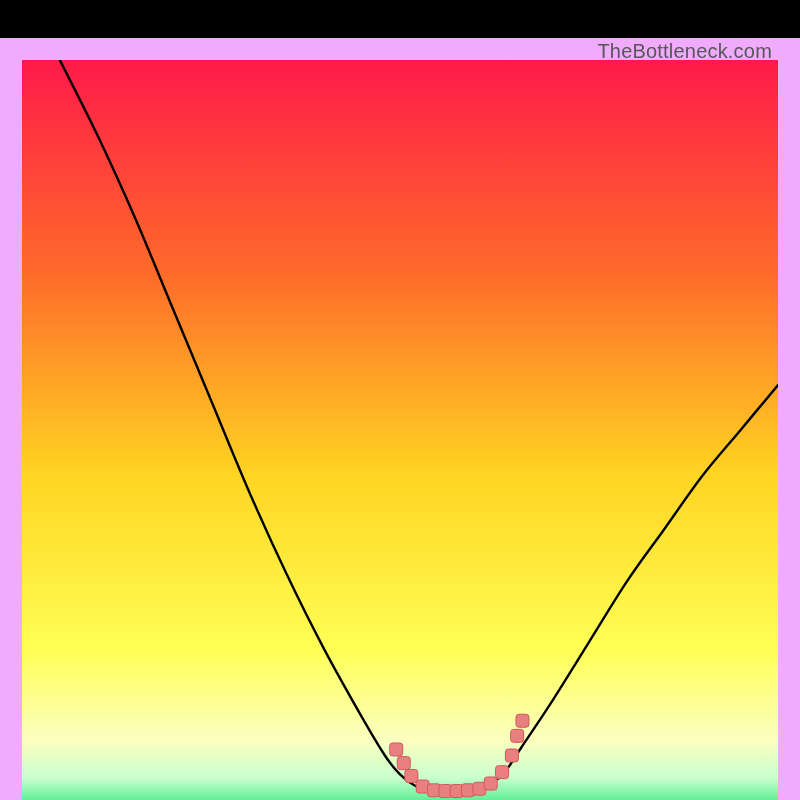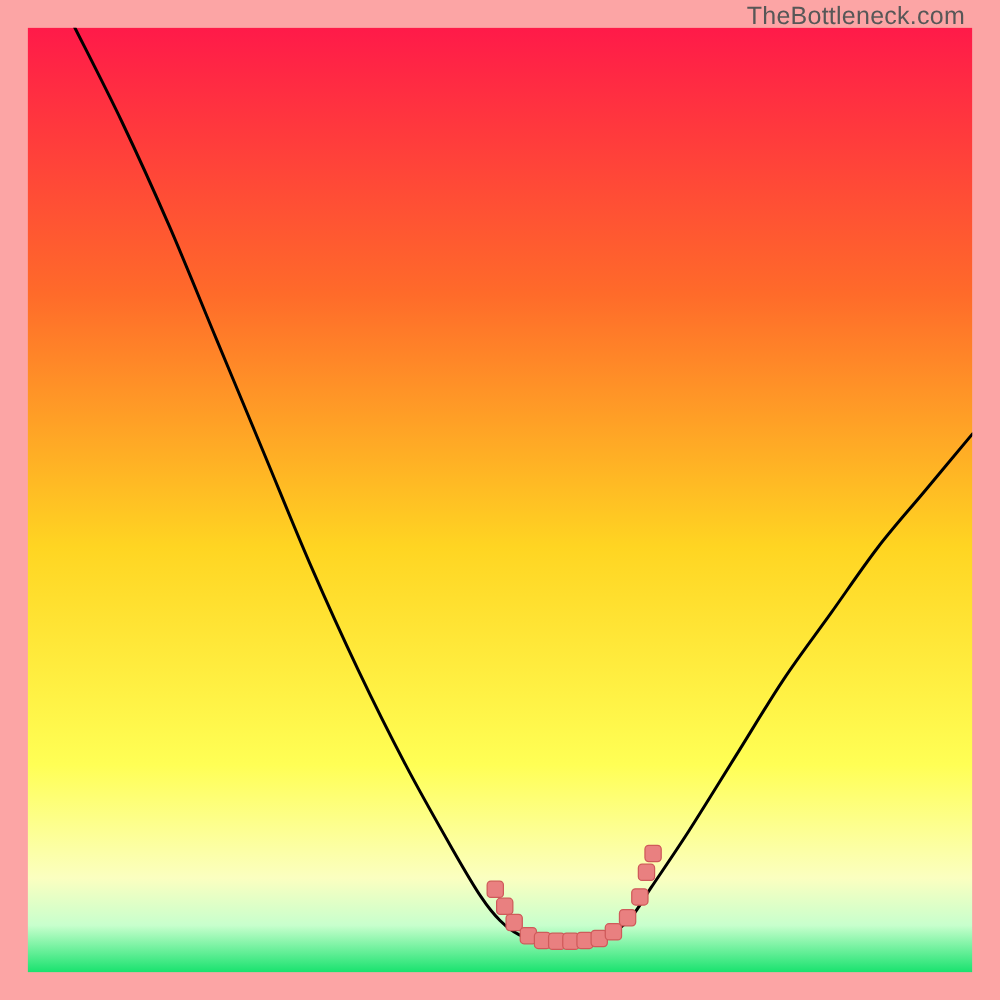--- a/index.html
+++ b/index.html
@@ -7,21 +7,22 @@
     padding: 0;
     width: 800px;
     height: 800px;
     overflow: hidden;
     background: #000;
     font-family: Arial, Helvetica, sans-serif;
   }
   .frame {
     position: absolute;
     inset: 0;
-    background: #fca5a5;
+    background: #f0abfc;
+    margin-top: 38px;
   }
   .plot {
     position: absolute;
     left: 22px;
     top: 22px;
     width: 756px;
     height: 756px;
     overflow: hidden;
   }
   .watermark {

